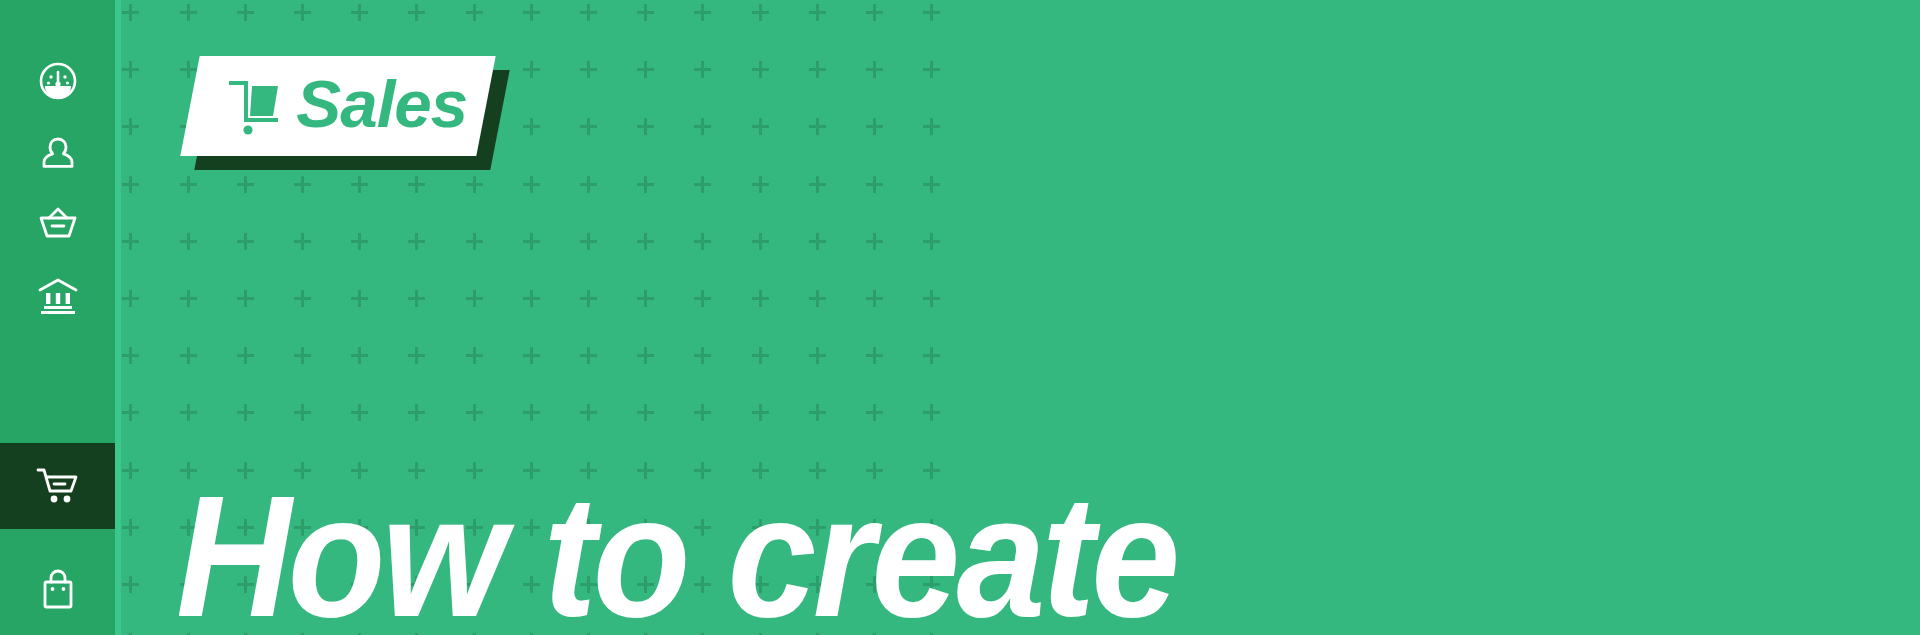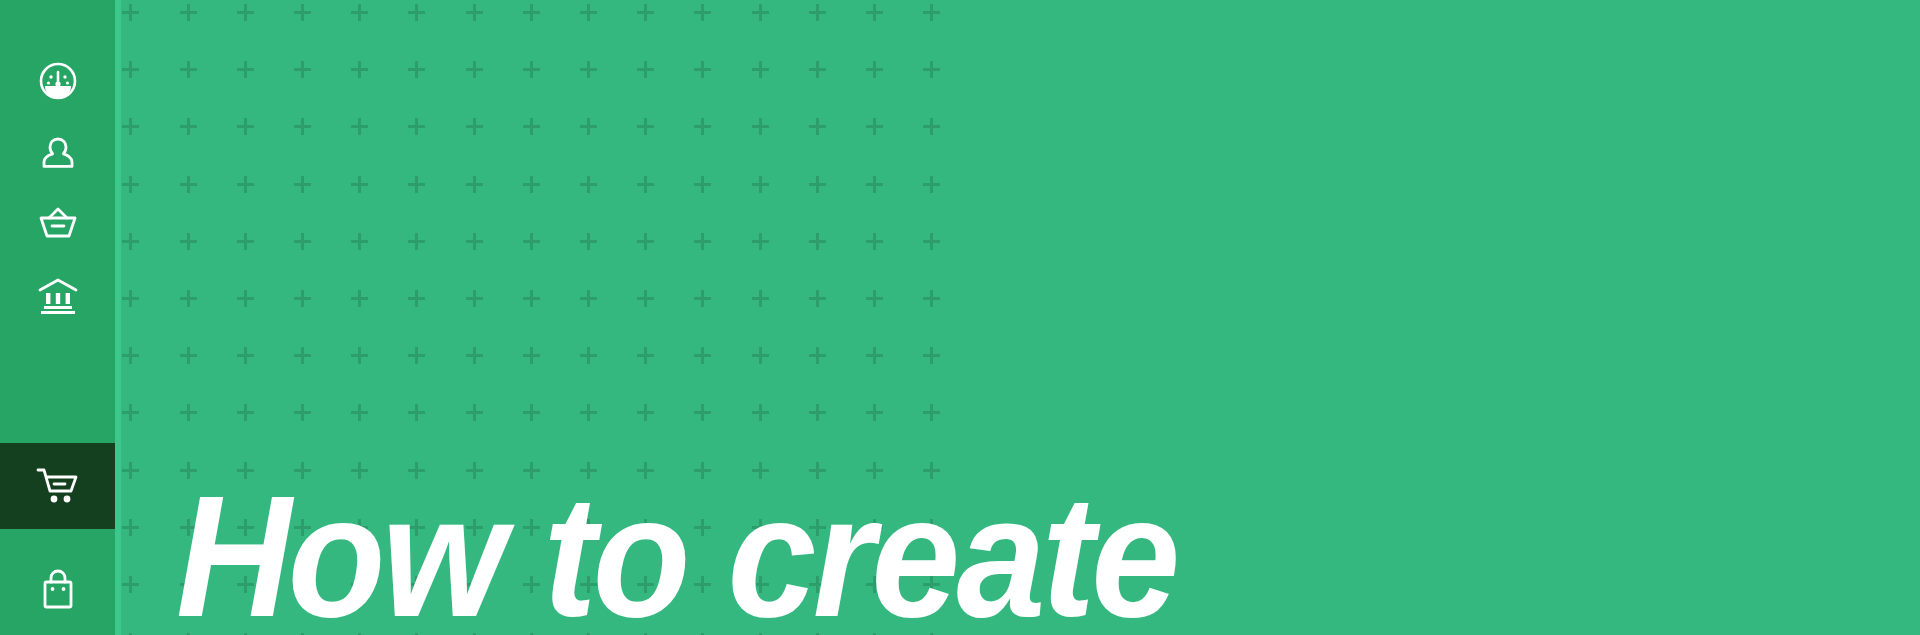--- a/index.html
+++ b/index.html
@@ -379,19 +379,33 @@
           <rect x="7" y="14" width="26" height="25" rx="1.5" fill="none" stroke="#fff" stroke-width="2.8"></rect>
           <circle cx="14.5" cy="21" r="1.9" fill="#fff"></circle>
           <circle cx="25.5" cy="21" r="1.9" fill="#fff"></circle>
         </svg>
       </span>
     </div>
 
   </div>
   <div id="sidebar-edge"></div>
 
+  <div id="sales-badge">
+    <div id="sales-shadow"></div>
+    <div id="sales-plate"></div>
+    <div id="sales-inner">
+      <span id="dolly-icon">
+        <svg width="58" height="64" viewBox="0 0 58 64">
+          <path d="M5 11 L20 11 L20 48 L50 48" fill="none" stroke="#35b87f" stroke-width="4" stroke-linecap="square"></path>
+          <path d="M26 14 L52 14 L47 44 L24 44 Z" fill="#35b87f"></path>
+          <circle cx="22" cy="58" r="4.6" fill="#35b87f"></circle>
+        </svg>
+      </span>
+      <span id="sales-word">Sales</span>
+    </div>
+  </div>
 
   <div id="headline">
     <span class="hl-line">How to create</span>
     
   </div>
 
 </div>
 
 </body></html>

